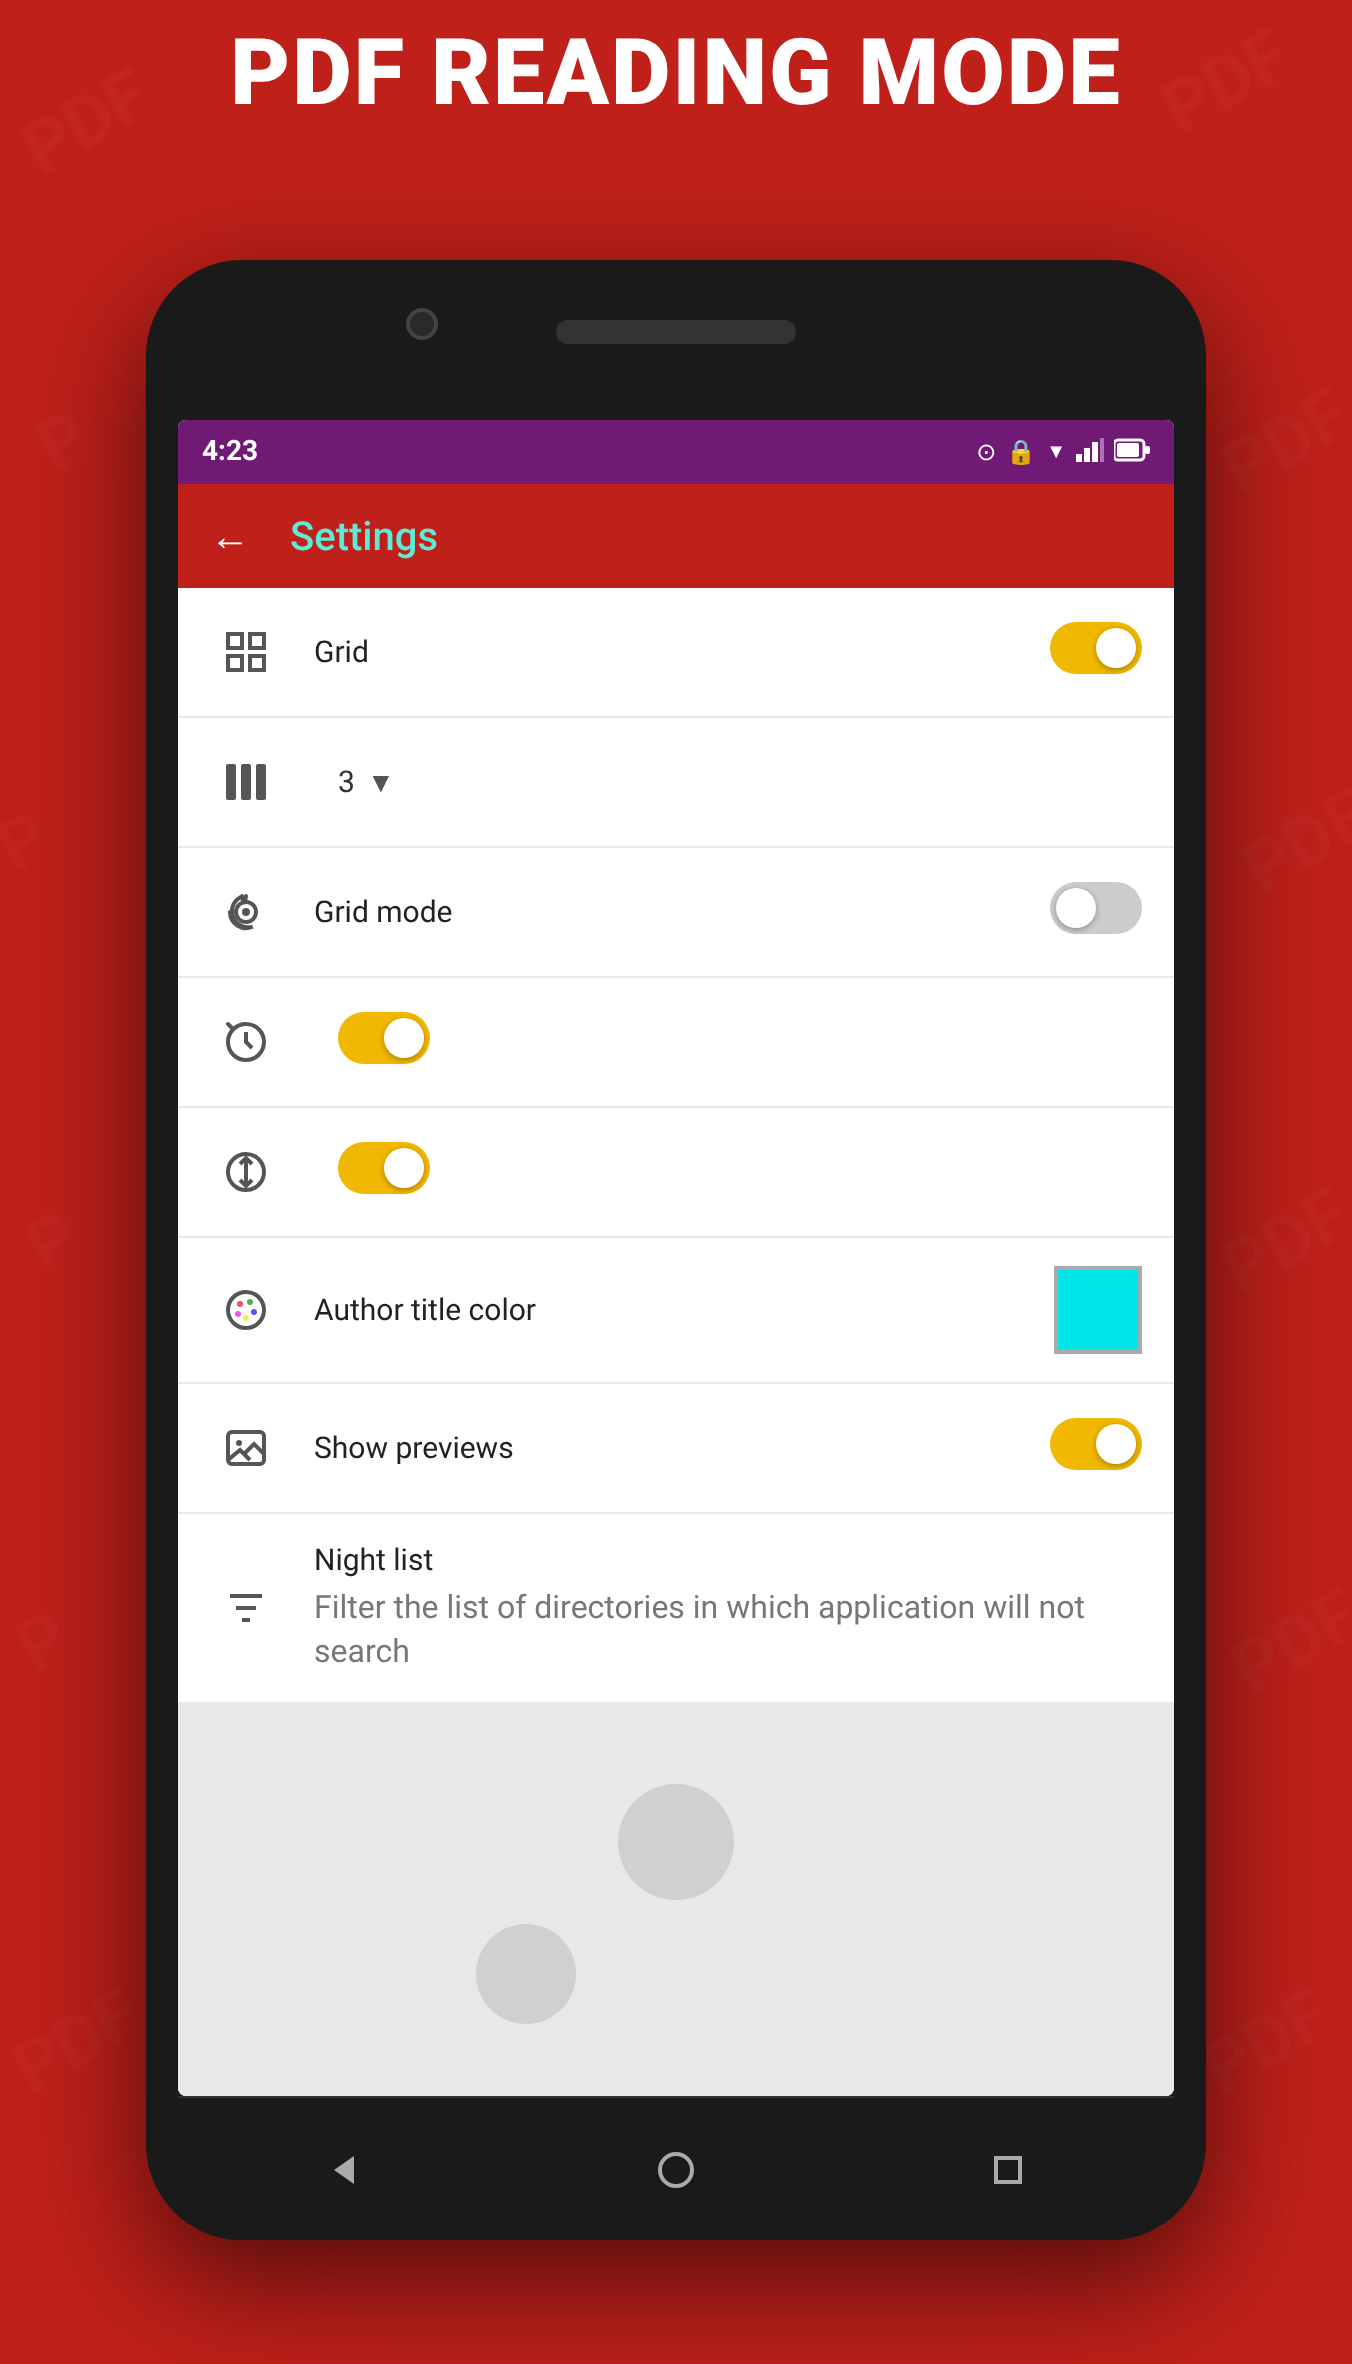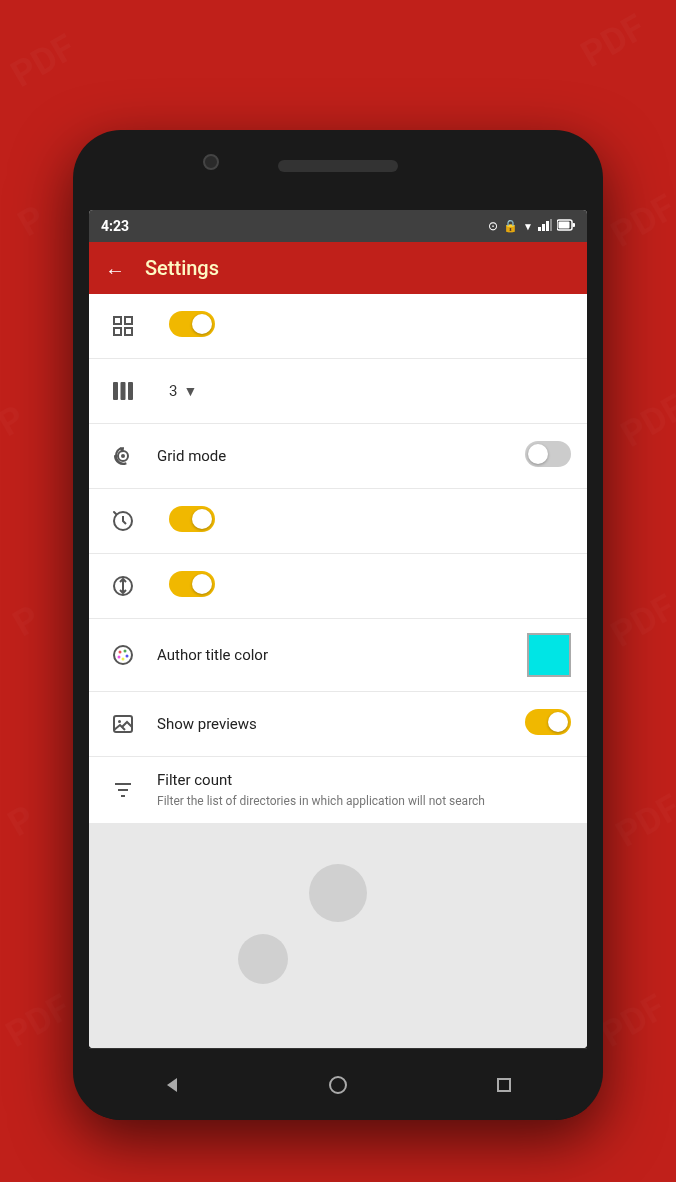--- a/index.html
+++ b/index.html
@@ -119,21 +119,21 @@
       width: 28px;
       height: 28px;
       display: flex;
       align-items: center;
       justify-content: center;
     }
 
     
     .status-bar {
       height: 32px;
-      background: #404040;
+      background: #701a75;
       display: flex;
       align-items: center;
       justify-content: space-between;
       padding: 0 12px;
     }
 
     .status-time {
       color: white;
       font-size: 14px;
       font-weight: bold;
@@ -159,21 +159,21 @@
       padding: 0 16px;
       gap: 20px;
     }
 
     .toolbar-back {
       color: white;
       font-size: 20px;
     }
 
     .toolbar-title {
-      color: #fef9c3;
+      color: #5eead4;
       font-size: 20px;
       font-weight: 500;
     }
 
     
     .settings-list {
       background: white;
       flex: 1;
     }
 
@@ -202,21 +202,21 @@
       flex: 1;
     }
 
     .settings-item-label {
       font-size: 15px;
       color: #222;
       line-height: 1.3;
     }
 
     .settings-item-sub {
-      font-size: 12px;
+      font-size: 16px;
       color: #777;
       margin-top: 2px;
       line-height: 1.4;
     }
 
     .settings-item-control {
       margin-left: 12px;
       flex-shrink: 0;
     }
 
@@ -334,20 +334,21 @@
   <span class="pdf-mark" style="top:800px;left:10px;font-size:36px;opacity:0.15;">P</span>
   <span class="pdf-mark" style="top:1000px;left:5px;font-size:36px;opacity:0.15;">PDF</span>
   <span class="pdf-mark" style="top:200px;left:610px;font-size:36px;opacity:0.15;">PDF</span>
   <span class="pdf-mark" style="top:400px;left:620px;font-size:36px;opacity:0.15;">PDF</span>
   <span class="pdf-mark" style="top:600px;left:610px;font-size:36px;opacity:0.15;">PDF</span>
   <span class="pdf-mark" style="top:800px;left:615px;font-size:36px;opacity:0.15;">PDF</span>
   <span class="pdf-mark" style="top:1000px;left:600px;font-size:36px;opacity:0.15;">PDF</span>
 </div>
 
 <div class="header-text">
+  <div class="header-main">PDF READING MODE</div>
 </div>
 
 <div class="phone">
 
   <div class="phone-speaker"></div>
   <div class="phone-camera"></div>
 
   <div class="phone-screen">
     <div class="screen-content">
 
@@ -389,20 +390,23 @@
 
         <div class="settings-item">
           <div class="settings-item-icon">
             <svg class="icon-svg" viewBox="0 0 24 24" fill="none" stroke="#555" stroke-width="2">
               <rect x="3" y="3" width="7" height="7"></rect>
               <rect x="14" y="3" width="7" height="7"></rect>
               <rect x="3" y="14" width="7" height="7"></rect>
               <rect x="14" y="14" width="7" height="7"></rect>
             </svg>
           </div>
+          <div class="settings-item-content">
+            <span class="settings-item-label">Grid</span>
+          </div>
           <div class="settings-item-control">
             <div class="toggle toggle-on">
               <div class="toggle-knob"></div>
             </div>
           </div>
         </div>
 
         <div class="settings-item">
           <div class="settings-item-icon">
             <svg class="icon-svg" viewBox="0 0 24 24" fill="#555">
@@ -507,21 +511,21 @@
 
         <div class="settings-item">
           <div class="settings-item-icon">
             <svg class="icon-svg" viewBox="0 0 24 24" fill="none" stroke="#555" stroke-width="2">
               <line x1="4" y1="6" x2="20" y2="6"></line>
               <line x1="7" y1="12" x2="17" y2="12"></line>
               <line x1="10" y1="18" x2="14" y2="18"></line>
             </svg>
           </div>
           <div class="settings-item-content">
-            <div class="settings-item-label">Filter count</div>
+            <div class="settings-item-label">Night list</div>
             <div class="settings-item-sub">Filter the list of directories in which application will not search</div>
           </div>
         </div>
 
       </div>
 
       <div class="bottom-area">
         <div class="bottom-circle-1"></div>
         <div class="bottom-circle-2"></div>
       </div>

